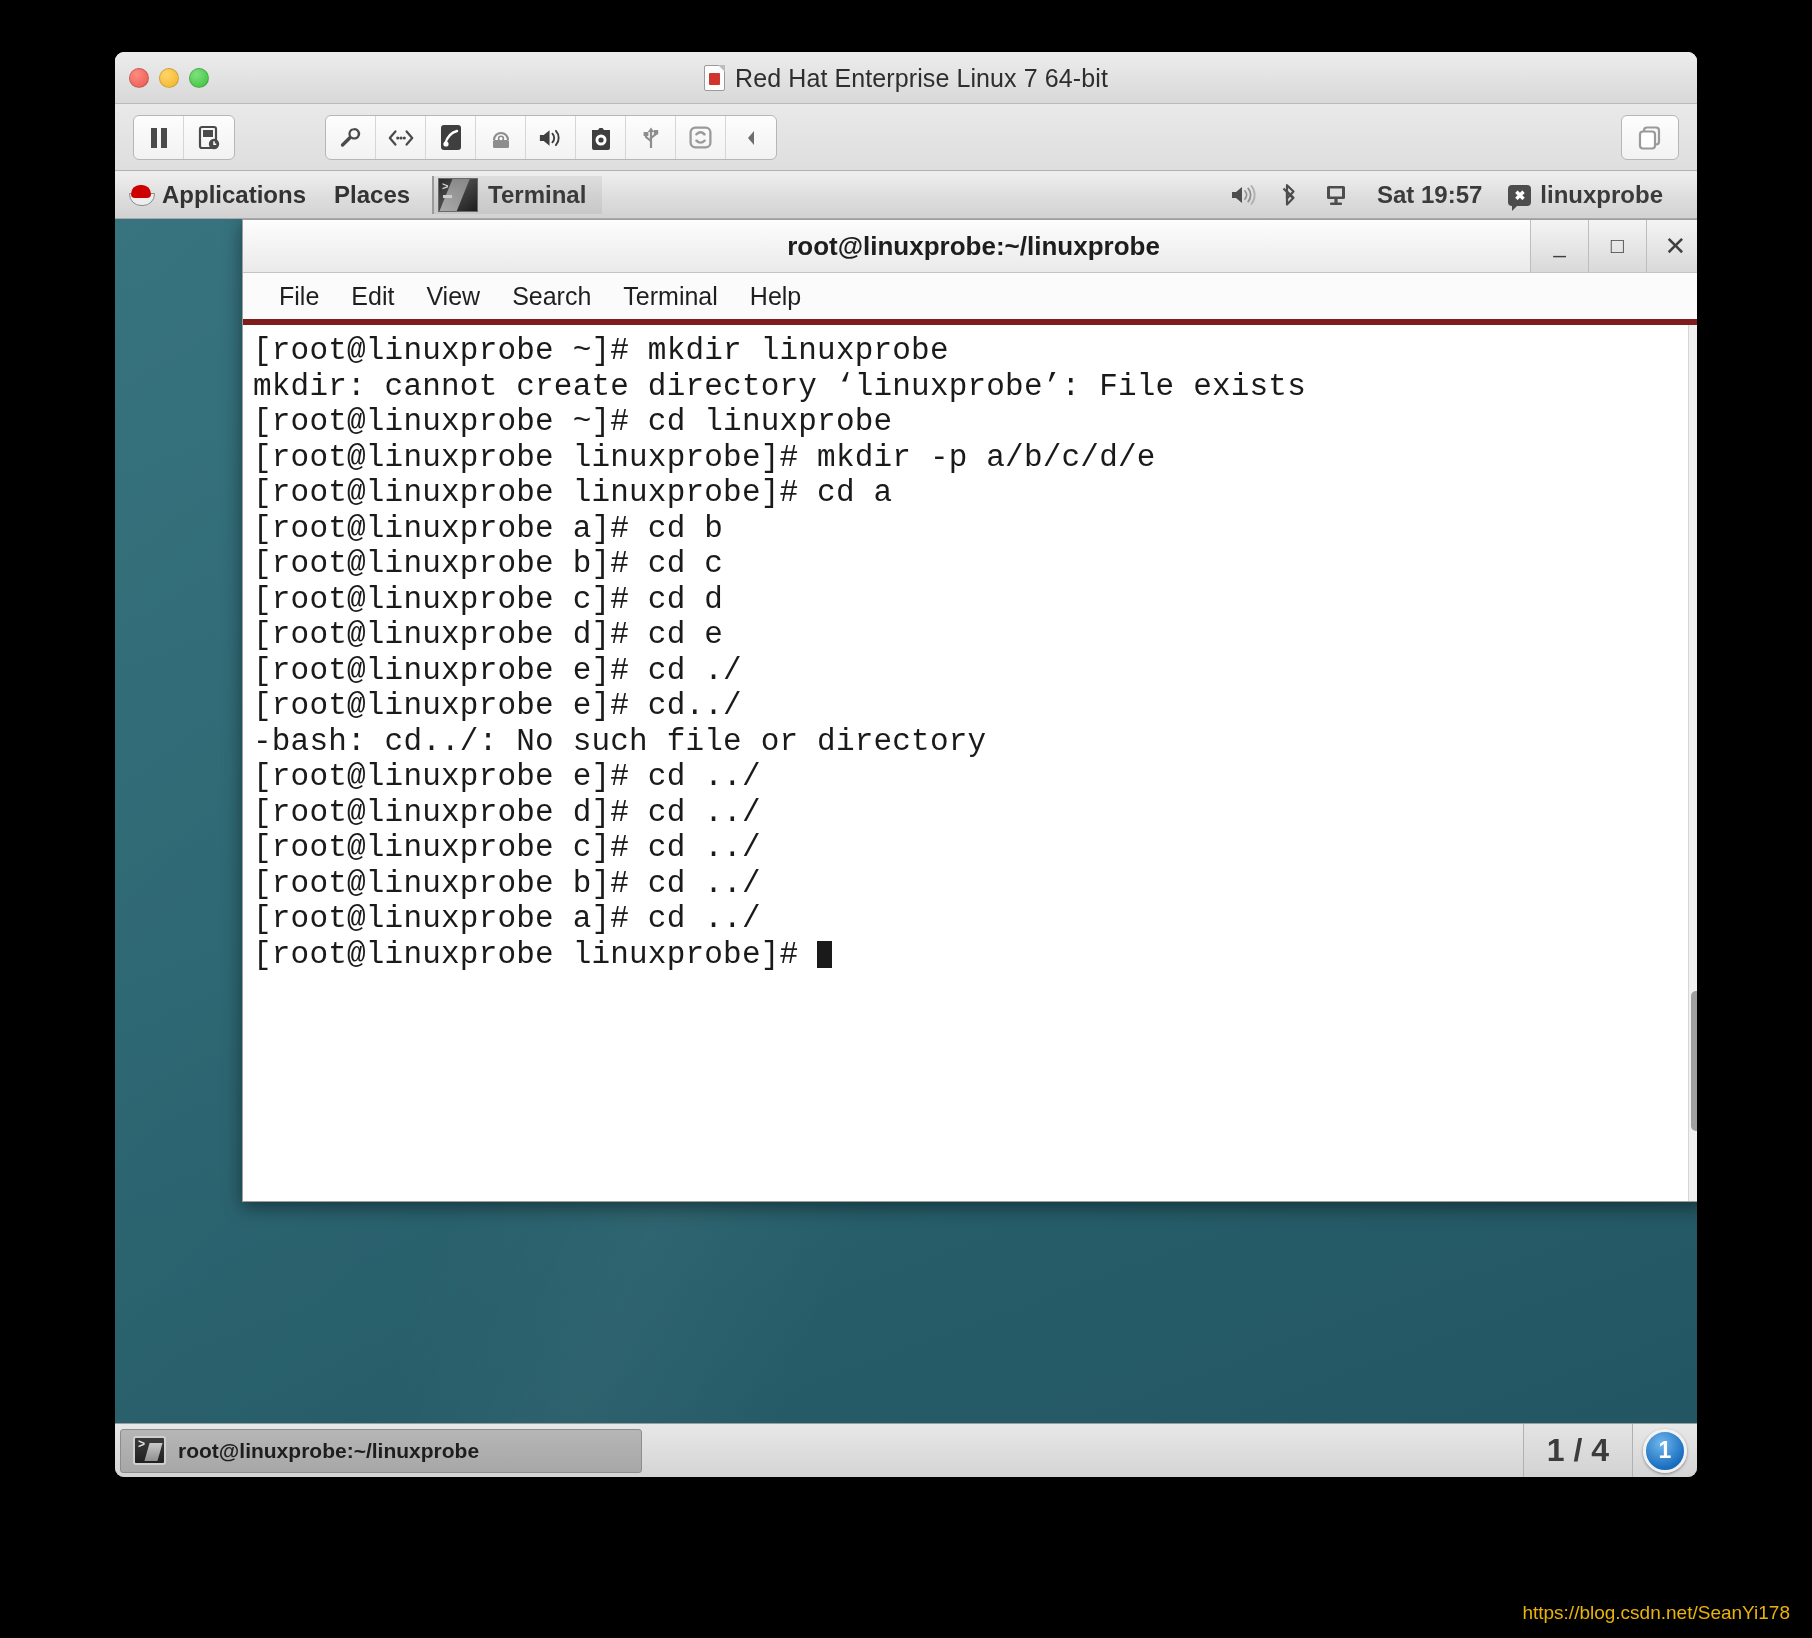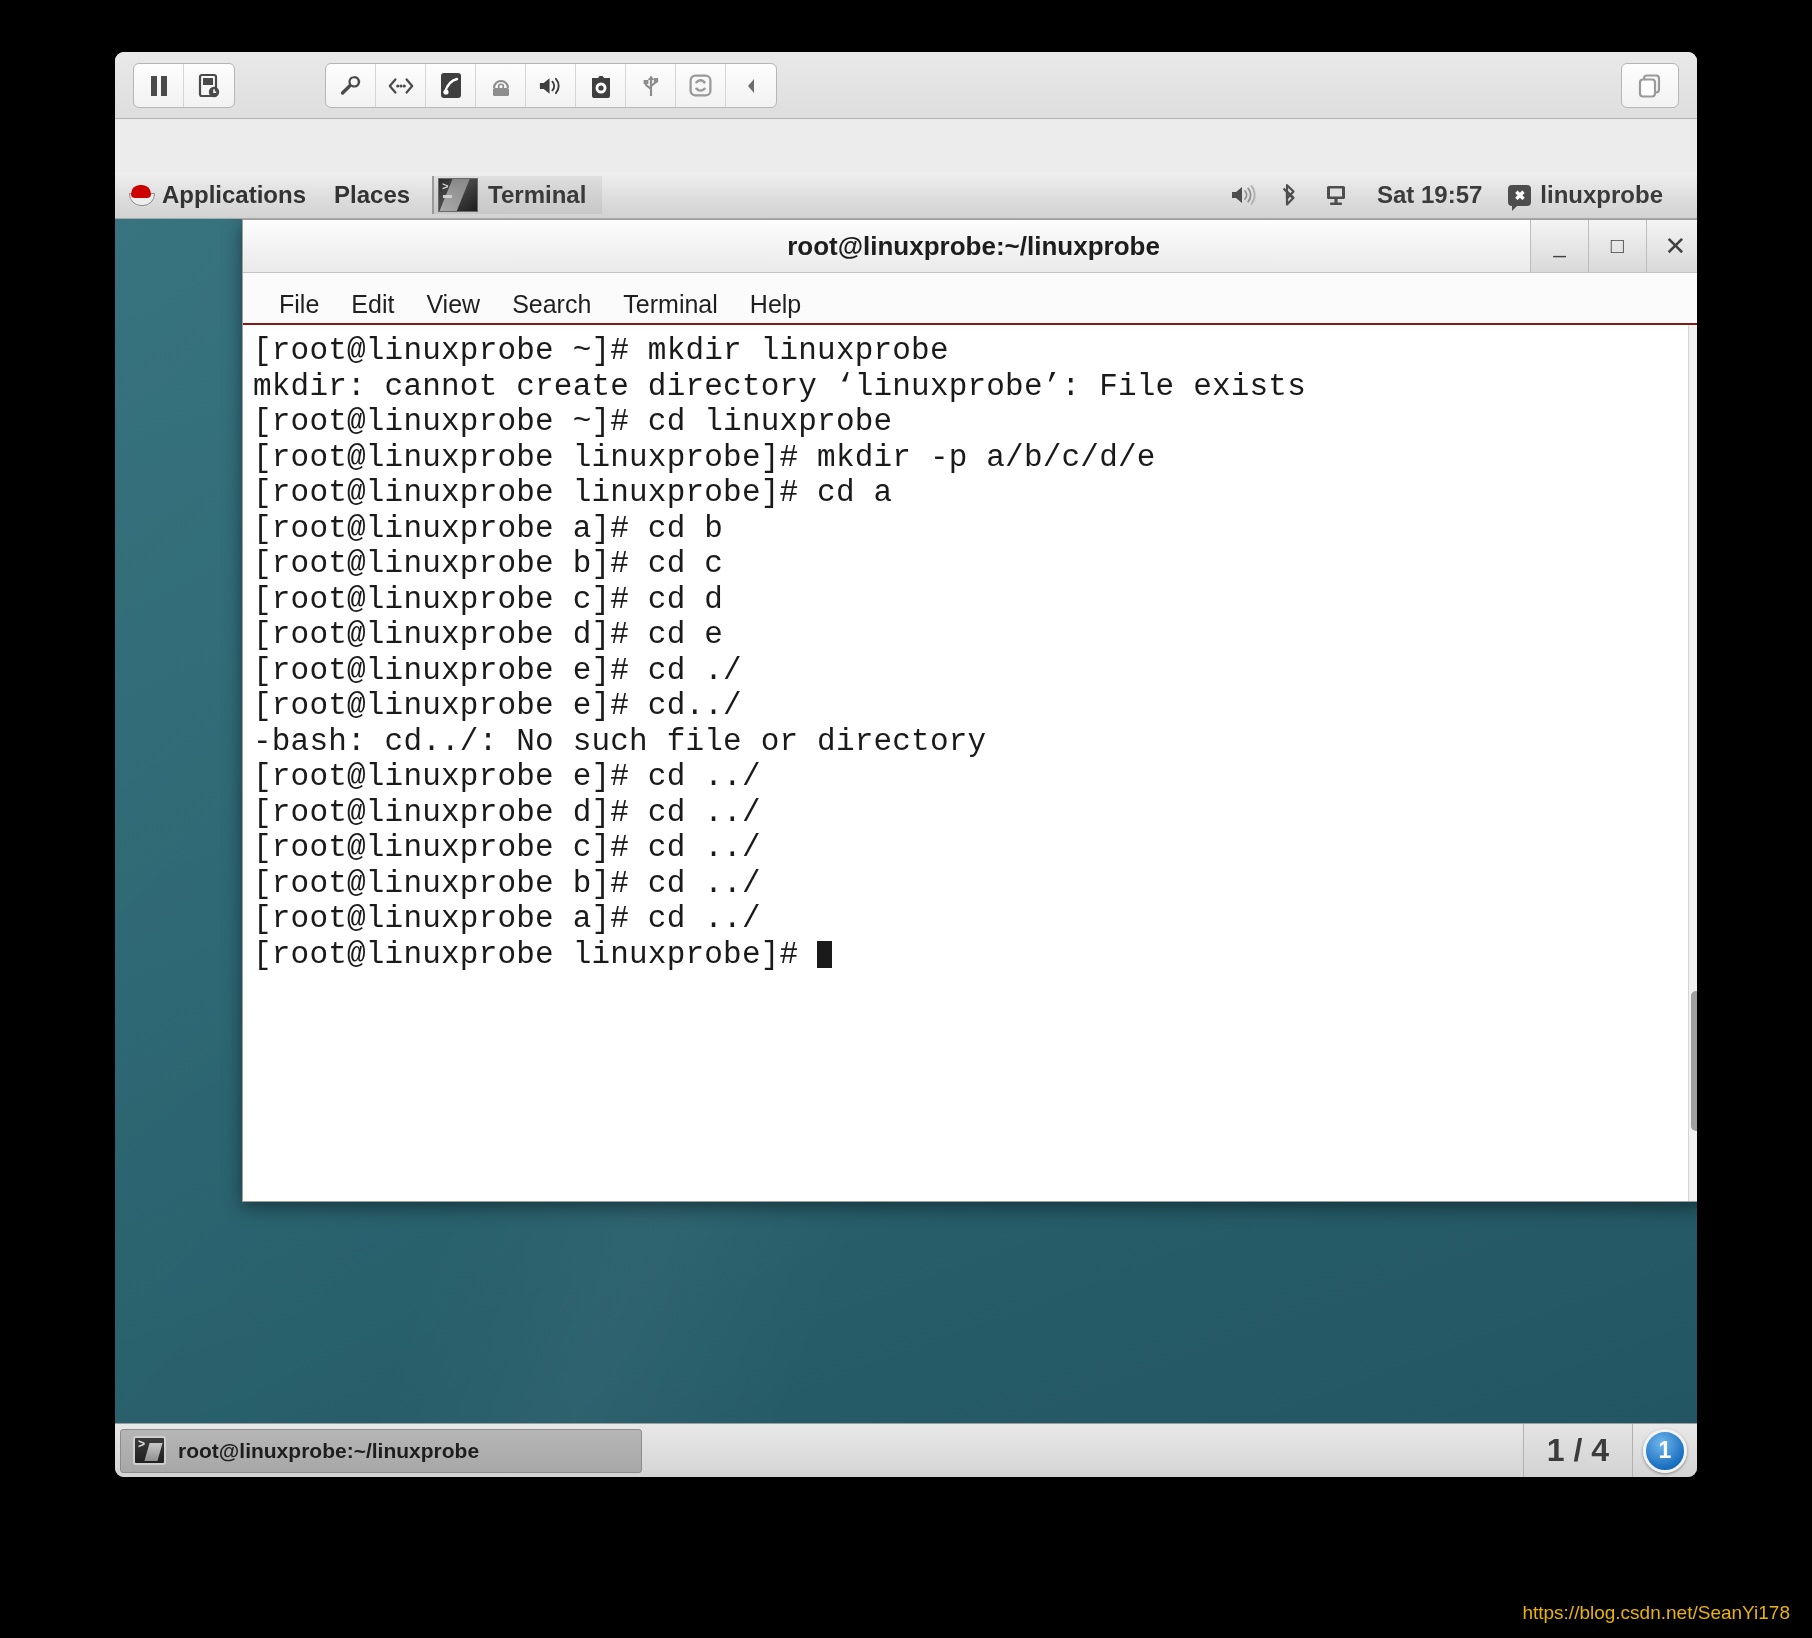--- a/index.html
+++ b/index.html
@@ -373,25 +373,25 @@
     background: linear-gradient(#f4f4f4, #d9d9d9);
     border-left: 1px solid #bdbdbd;
     font-size: 22px;
     color: #404040;
   }
   .win-ctl.close { font-size: 26px; }
 
   #terminal-menubar {
     height: 52px;
     display: flex;
-    align-items: flex-end;
+    align-items: center;
     padding-left: 22px;
     gap: 4px;
     background: #fbfbfb;
-    border-bottom: 2px solid #7f1d1d;
+    border-bottom: 6px solid #7f1d1d;
   }
   .menu-item {
     font-size: 25px;
     color: #1f1f1f;
     padding: 4px 14px;
   }
 
   #terminal-body {
     position: relative;
     flex: 1;
@@ -442,20 +442,31 @@
     font-size: 19px;
     color: #eab308;
     font-family: "Liberation Sans", sans-serif;
   }
 </style>
 </head>
 <body>
 
 <div id="vm-window">
 
+  <div id="vm-titlebar">
+    <div class="traffic-lights">
+      <div class="tl close"></div>
+      <div class="tl min"></div>
+      <div class="tl zoom"></div>
+    </div>
+    <div id="vm-title-wrap">
+      <span class="doc-icon"></span>
+      <span id="vm-title-text">Red Hat Enterprise Linux 7 64-bit</span>
+    </div>
+  </div>
 
   <div id="vm-toolbar">
 
     <div class="tb-group" id="tb-left">
       <div class="tb-btn">
         <svg width="22" height="24" viewBox="0 0 22 24" aria-hidden="true">
           <rect x="3" y="2" width="6" height="20" fill="#4a4a4a"></rect>
           <rect x="13" y="2" width="6" height="20" fill="#4a4a4a"></rect>
         </svg>
       </div>

